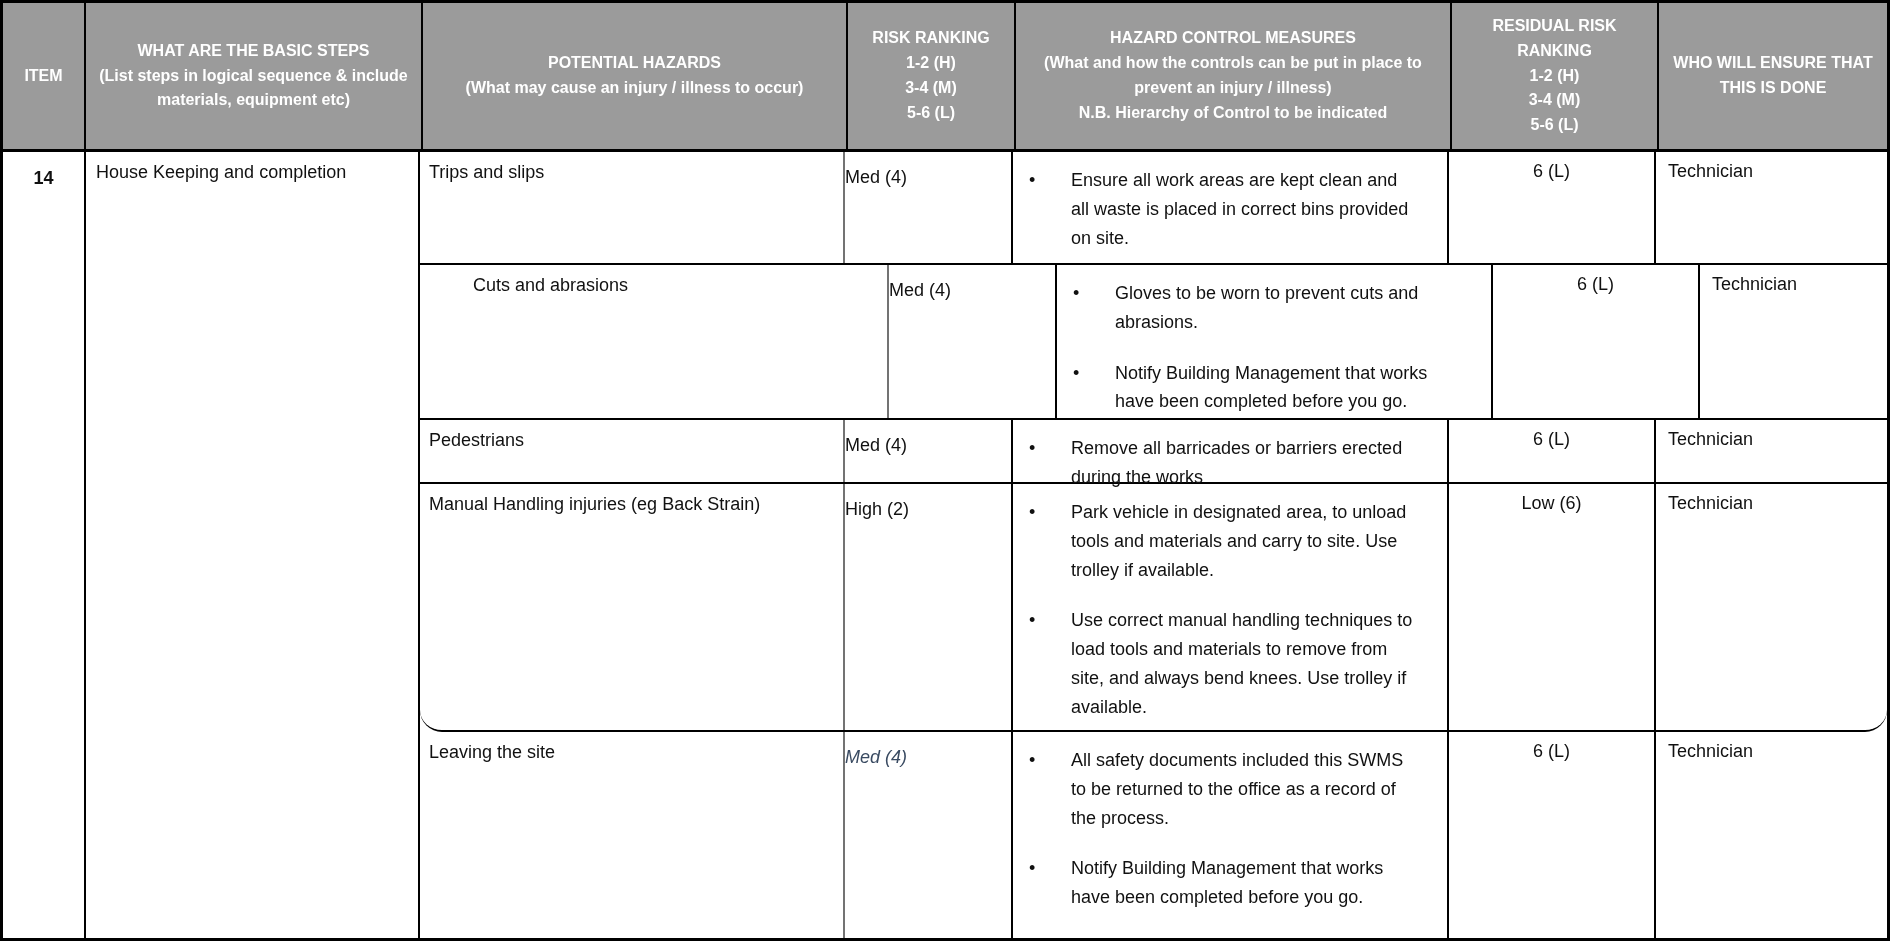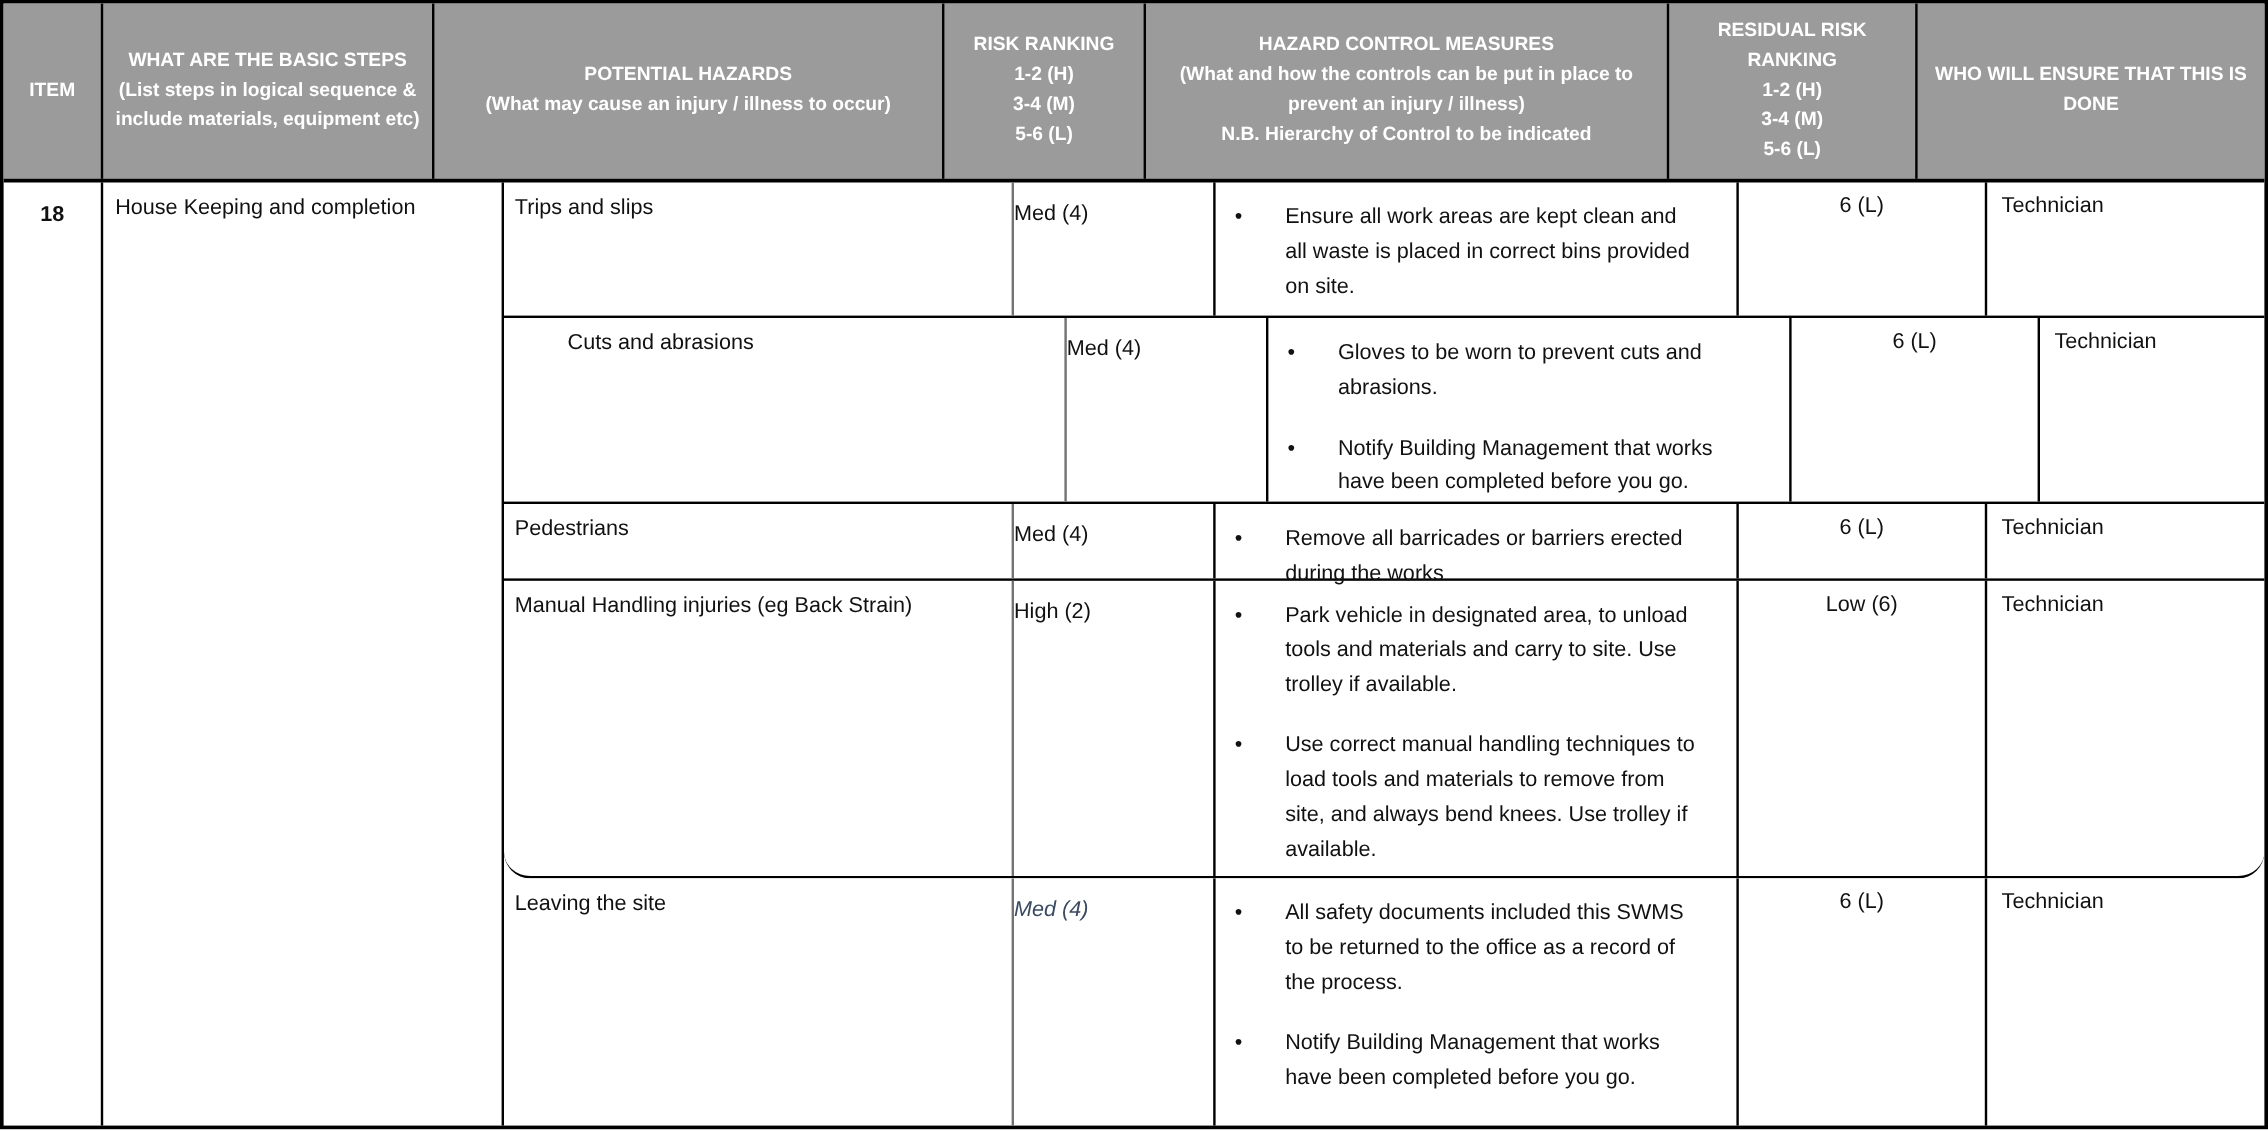--- a/index.html
+++ b/index.html
@@ -19,21 +19,21 @@
     color:#ffffff;font-weight:bold;
   }
   .hc{
     border-right:2px solid #000;display:flex;flex-direction:column;
     justify-content:center;align-items:center;text-align:center;
     padding:4px 10px;font-size:16px;line-height:1.55;
   }
   .hc:last-child{border-right:none;}
   .ht,.hs{white-space:pre-line;}
   
-  .c0{width:83px;}  .c1{width:276px;} .c2{width:425px;} .c3{width:168px;}
+  .c0{width:83px;}  .c1{width:337px;} .c2{width:425px;} .c3{width:168px;}
   .c4{width:436px;} .c5{width:207px;} .c6{flex:1;}
   
   .body{display:flex;flex:1;font-size:18px;line-height:1.6;}
   .itemcell{
     width:83px;border-right:2px solid #000;text-align:center;
     padding-top:12px;font-weight:bold;
   }
   .stepcell{
     width:334px;border-right:2px solid #000;padding:6px 10px 0 10px;
   }
@@ -86,21 +86,21 @@
         <div class="hs">1-2 (H)
 3-4 (M)
 5-6 (L)</div>
       </div>
       <div class="hc c6">
         <div class="ht">WHO WILL ENSURE THAT THIS IS DONE</div>
       </div>
     </div>
 
     <div class="body">
-      <div class="itemcell">18</div>
+      <div class="itemcell">14</div>
       <div class="stepcell">House Keeping and completion</div>
 
       <div class="subrows">
 
         <div class="subrow r0">
           <div class="hz">Trips and slips</div>
           <div class="rk">Med (4)</div>
           <div class="ct">
             <div class="bullet">
               <span class="dot">•</span>

